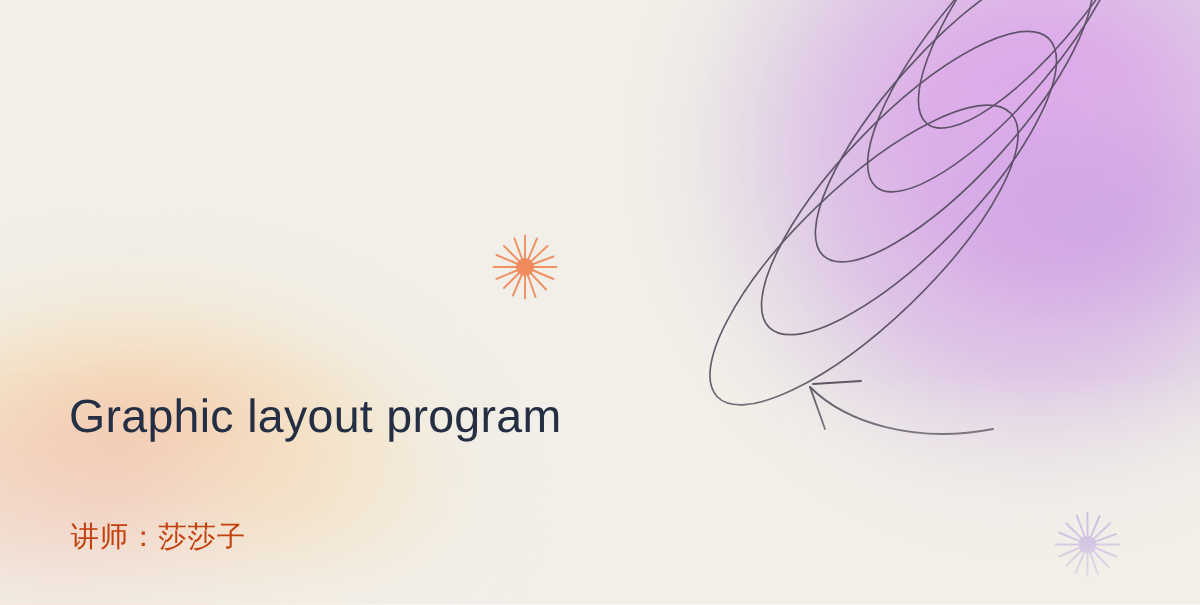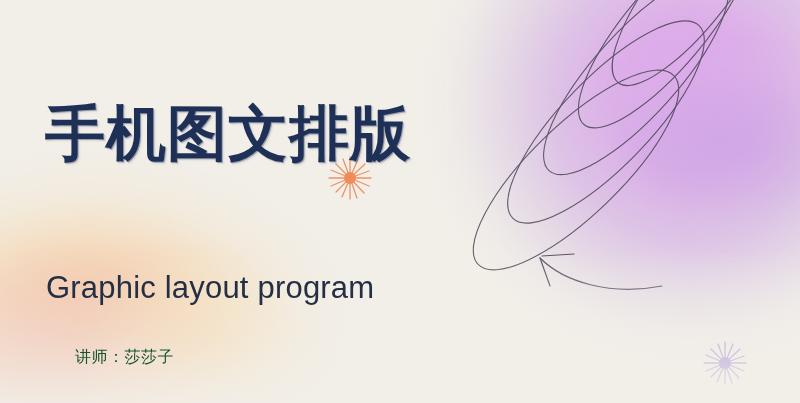--- a/index.html
+++ b/index.html
@@ -150,42 +150,41 @@
     text-shadow:
       1px 1px 0 rgba(31,48,87,0.35),
       2px 2px 2px rgba(31,48,87,0.12);
   }
   .title-line-1 { top: 103px; font-size: 60px; }
   .title-line-2 { top: 189px; font-size: 60px; }
 
   .subtitle {
     position: absolute;
     left: 1px;
-    top: 272px;
+    top: 262px;
     color: #242f44;
     font-family: "Liberation Sans", "DejaVu Sans", sans-serif;
     font-size: 31px;
     font-weight: 400;
     letter-spacing: 0.2px;
     white-space: nowrap;
     line-height: 1;
   }
 
   .instructor {
     position: absolute;
     left: 2px;
     top: 349px;
-    color: #14532d;
+    color: #c2410c;
     font-family: "DejaVu Sans", "Liberation Sans", sans-serif;
-    font-size: 16px;
+    font-size: 19px;
     font-weight: 400;
     letter-spacing: 0.5px;
     white-space: nowrap;
     line-height: 1;
-    margin-left: 28px;
   }
 </style>
 </head>
 <body>
 
 <div id="poster">
 
   <div class="bg-base"></div>
   <div class="bg-purple"></div>
   <div class="bg-purple-2"></div>
@@ -254,18 +253,17 @@
         <line x1="23" y1="23" x2="9" y2="9"></line>
         <line x1="23" y1="23" x2="16" y2="4"></line>
       </g>
       <circle cx="23" cy="23" r="6" fill="#9d7ad6" opacity="0.95"></circle>
     </svg>
   </div>
 
   <div class="bg-vignette"></div>
 
   <div class="content">
-    <div class="title-line title-line-1">手机图文排版</div>
     <div class="subtitle">Graphic layout program</div>
     <div class="instructor">讲师：莎莎子</div>
   </div>
 
 </div>
 
 </body></html>

